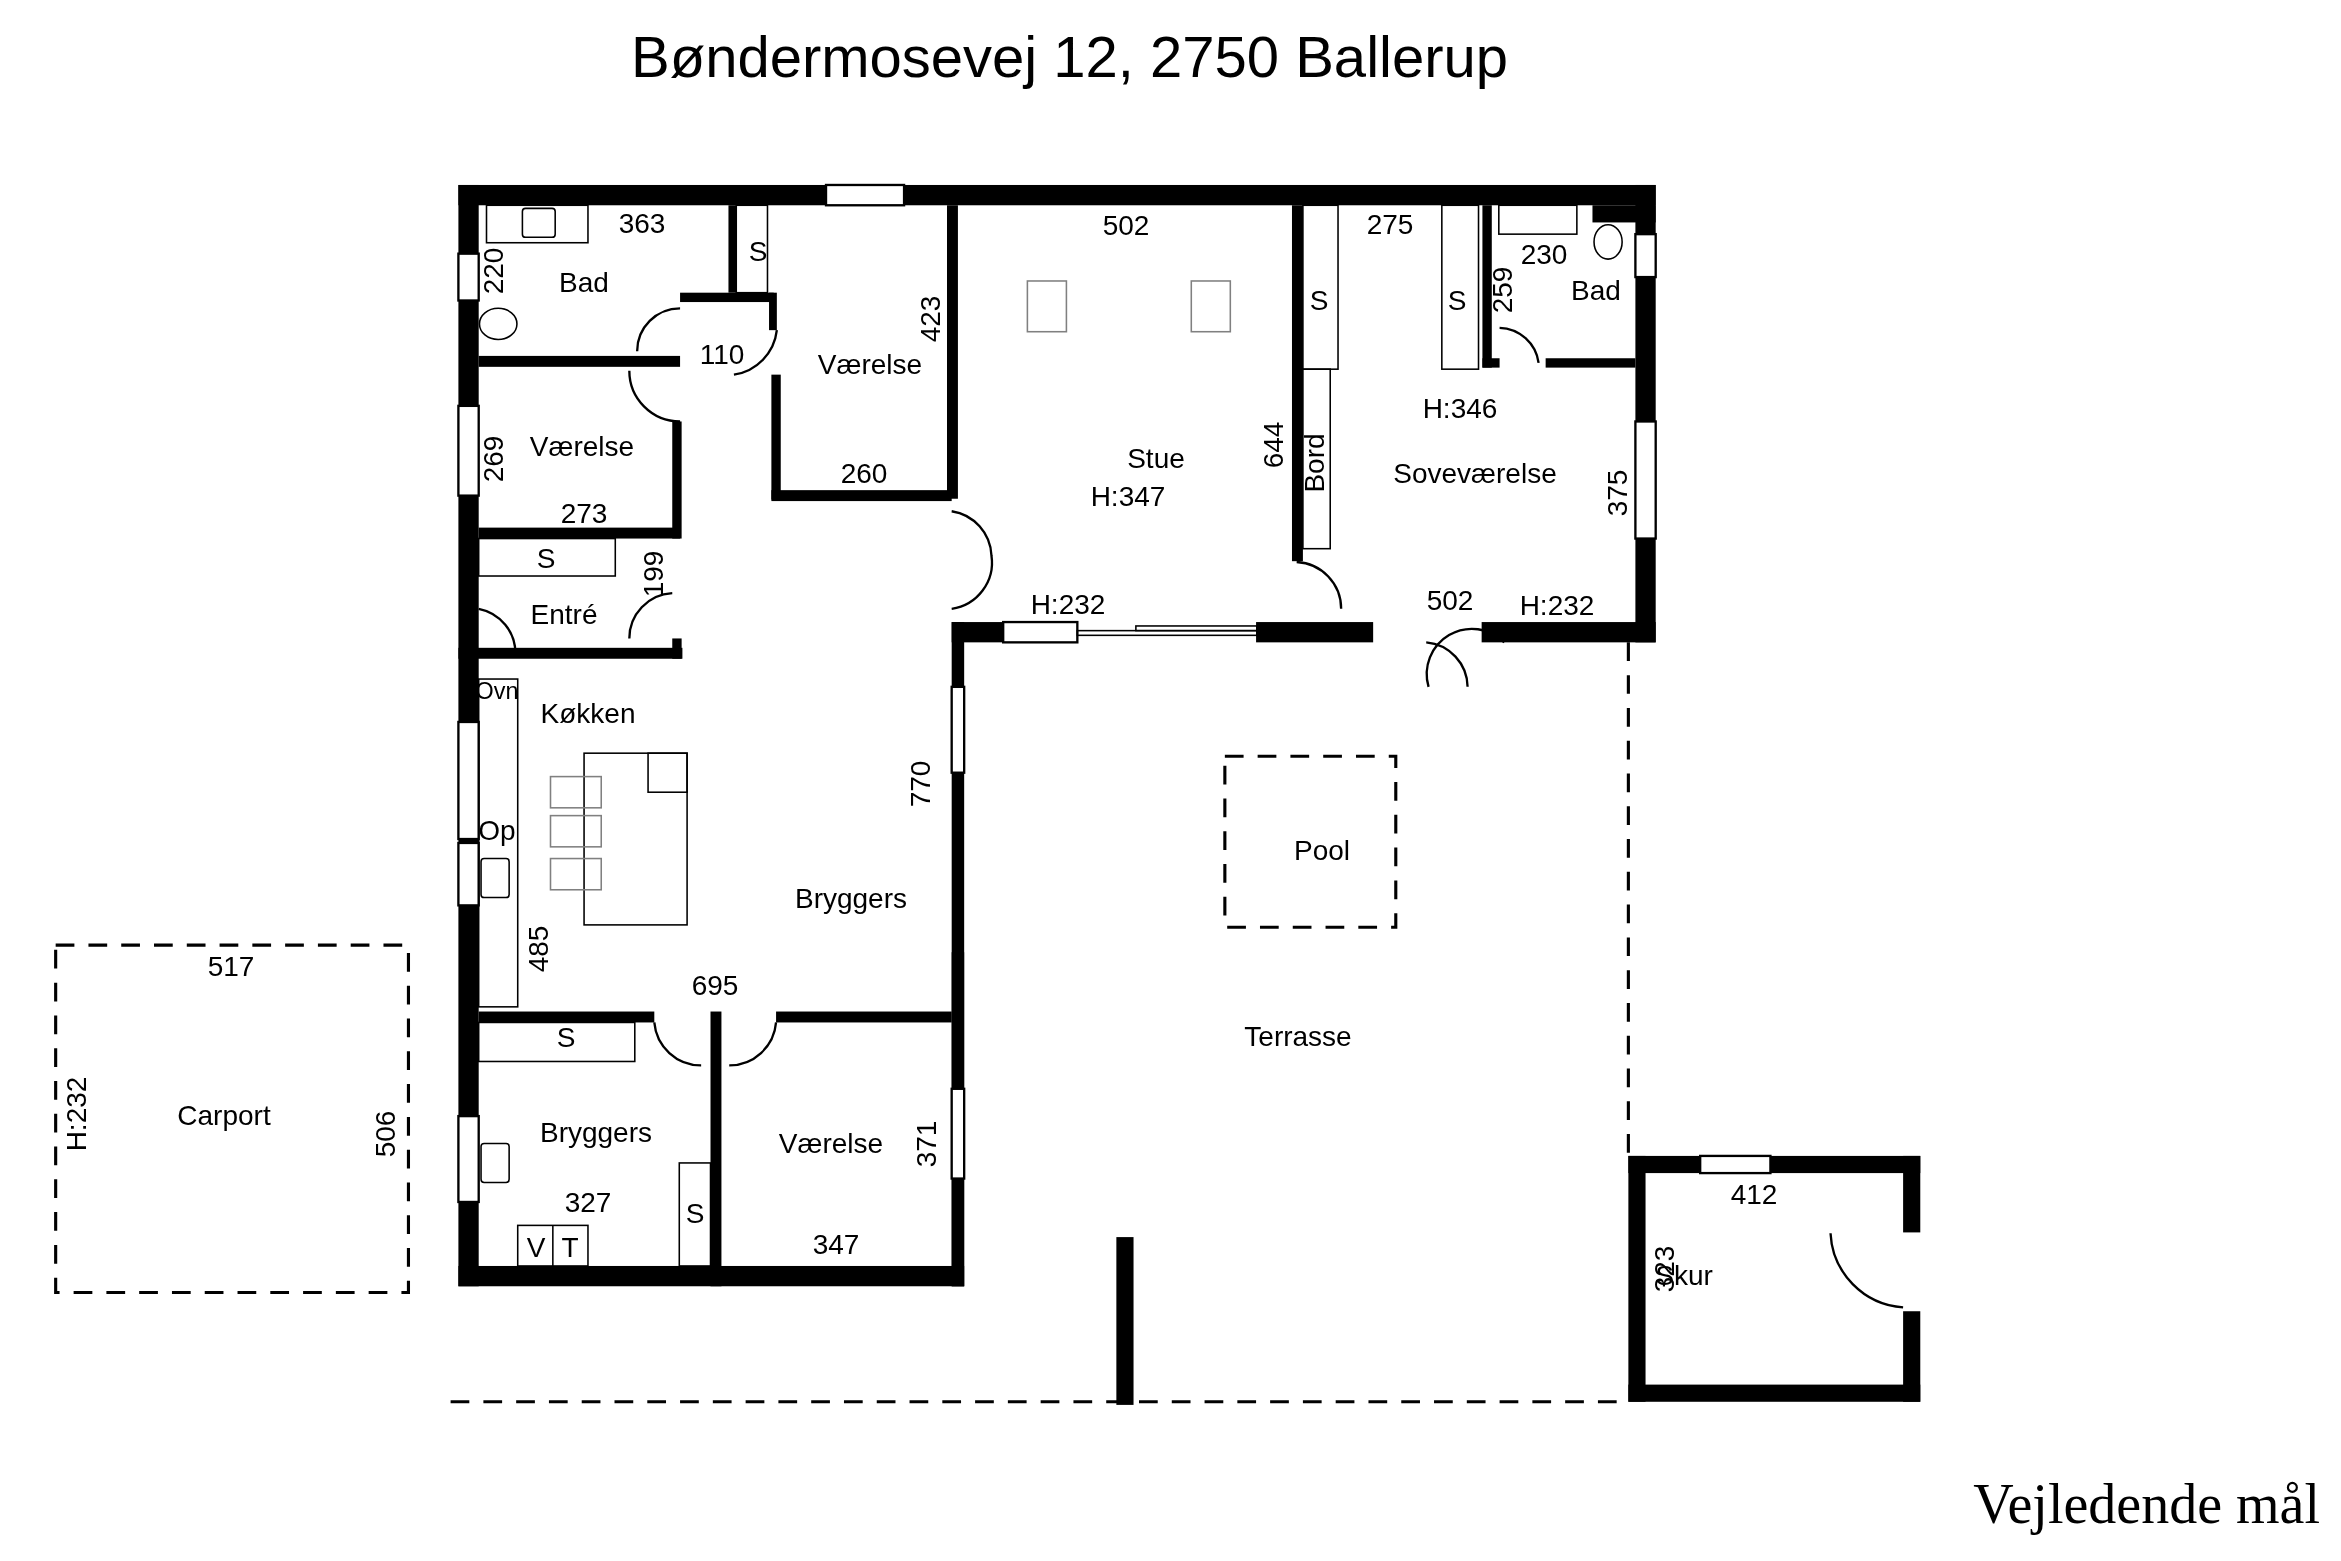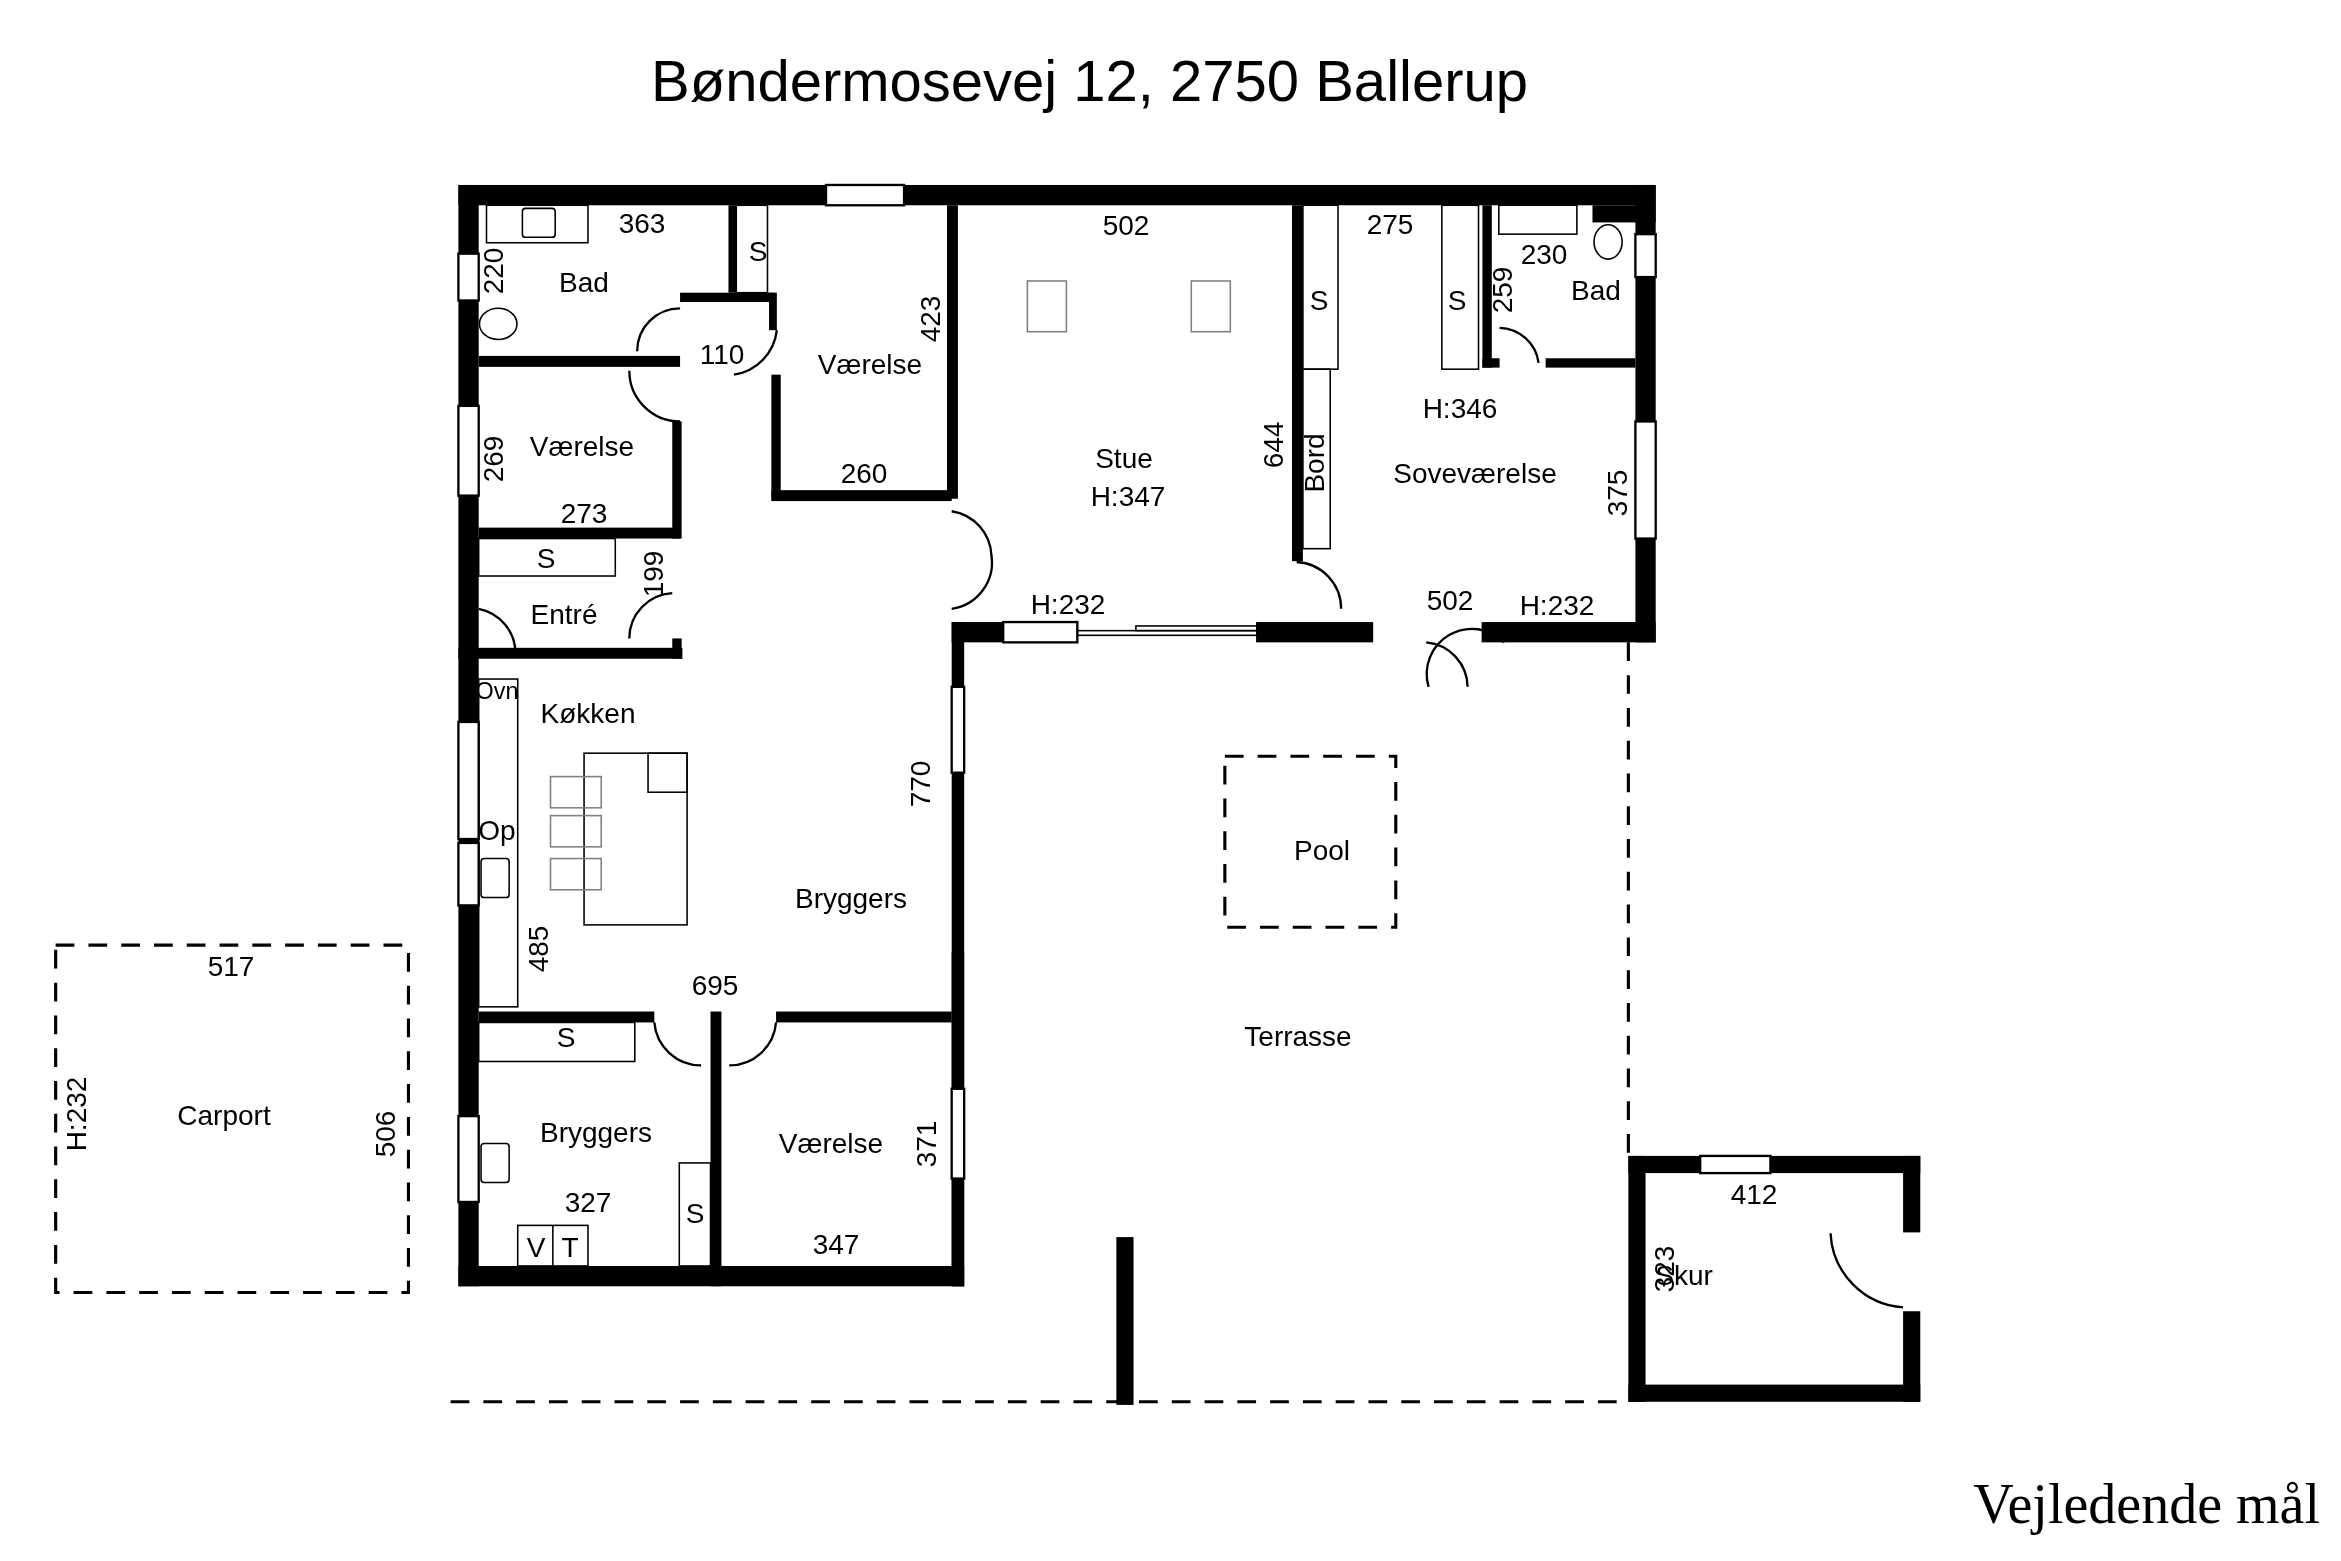--- a/index.html
+++ b/index.html
@@ -1,19 +1,19 @@
 <!DOCTYPE html>
 <html style="font-size:12.5px"><head>
 <meta charset="utf-8">
 <style>
   html, body { margin:0; padding:0; background:#ffffff; }
   body { width:2342px; height:1561px; position:relative; overflow:hidden;
          font-family:"Liberation Sans", sans-serif; color:#000; }
   .abs { position:absolute; }
-  .title { left:0; width:2139px; top:47px; text-align:center; font-size:58px;margin-left:20px; }
+  .title { left:0; width:2139px; top:23px; text-align:center; font-size:58px; }
   .footer { right:22px; top:1472px; font-size:56px;font-family:Liberation Serif, serif; }
   .lbl { position:absolute; font-size:28px; white-space:nowrap; transform:translate(-50%,-50%); }
   .lbl.v { transform:translate(-50%,-50%) rotate(-90deg); }
   .lbl.sm { font-size:23.4px; }
   svg.plan { position:absolute; left:0; top:0; }
 </style>
 </head>
 <body>
 
 <div class="abs title">Bøndermosevej 12, 2750 Ballerup</div>
@@ -151,21 +151,21 @@
 <div class="lbl" style="left:870px;top:365px">Værelse</div>
 <div class="lbl v" style="left:931px;top:319px">423</div>
 <div class="lbl" style="left:864px;top:474px">260</div>
 <div class="lbl" style="left:582px;top:447px">Værelse</div>
 <div class="lbl v" style="left:494px;top:459px">269</div>
 <div class="lbl" style="left:584px;top:514px">273</div>
 <div class="lbl" style="left:546px;top:559px">S</div>
 <div class="lbl v" style="left:654px;top:574px">199</div>
 <div class="lbl" style="left:564px;top:615px">Entré</div>
 <div class="lbl" style="left:1126px;top:226px">502</div>
-<div class="lbl" style="left:1124px;top:459px">Stue</div>
+<div class="lbl" style="left:1156px;top:459px">Stue</div>
 <div class="lbl" style="left:1128px;top:497px">H:347</div>
 <div class="lbl v" style="left:1274px;top:445px">644</div>
 <div class="lbl" style="left:1068px;top:605px">H:232</div>
 <div class="lbl" style="left:1319px;top:301px">S</div>
 <div class="lbl v" style="left:1315px;top:463px">Bord</div>
 <div class="lbl" style="left:1390px;top:225px">275</div>
 <div class="lbl" style="left:1457px;top:301px">S</div>
 <div class="lbl" style="left:1460px;top:409px">H:346</div>
 <div class="lbl" style="left:1475px;top:474px">Soveværelse</div>
 <div class="lbl v" style="left:1618px;top:493px">375</div>

